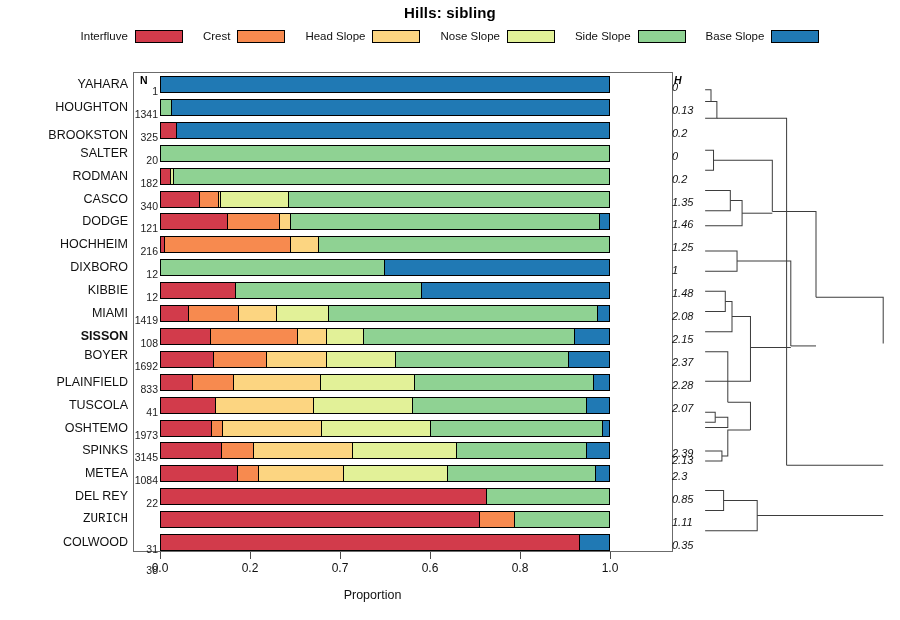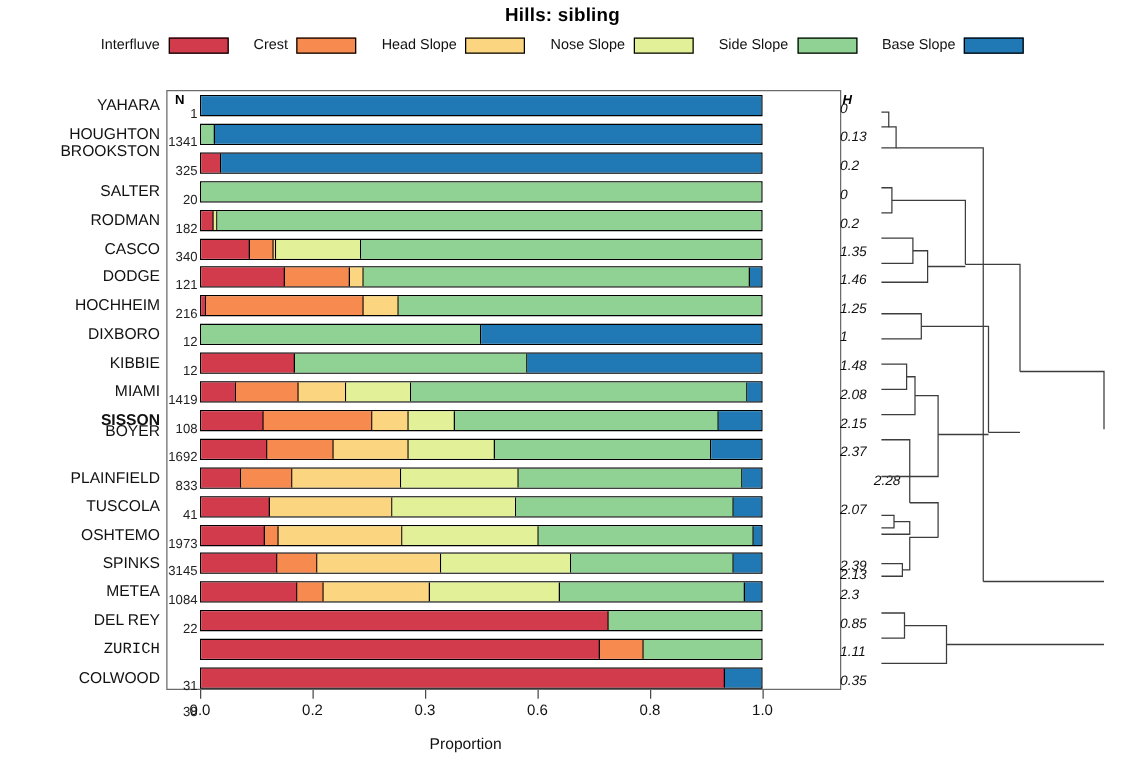--- a/index.html
+++ b/index.html
@@ -275,21 +275,21 @@
 
   <div id="labels-layer">
       <div class="col-head" style="left: 140px; top: 74px;">N</div>
       <div class="col-head ital" style="left: 674px; top: 74px;">H</div>
       <div class="soil-label" style="left: 0px; width: 128px; top: 77px;">YAHARA</div>
       <div class="n-value" style="left: 128px; top: 85px;">1</div>
       <div class="h-value" style="left: 672px; top: 81px;">0</div>
       <div class="soil-label" style="left: 0px; width: 128px; top: 99.9px;">HOUGHTON</div>
       <div class="n-value" style="left: 128px; top: 107.9px;">1341</div>
       <div class="h-value" style="left: 672px; top: 103.9px;">0.13</div>
-      <div class="soil-label" style="left: 0px; width: 128px; top: 114px;">BROOKSTON</div>
+      <div class="soil-label" style="left: 0px; width: 128px; top: 128px;">BROOKSTON</div>
       <div class="n-value" style="left: 128px; top: 130.8px;">325</div>
       <div class="h-value" style="left: 672px; top: 126.8px;">0.2</div>
       <div class="soil-label" style="left: 0px; width: 128px; top: 145.7px;">SALTER</div>
       <div class="n-value" style="left: 128px; top: 153.7px;">20</div>
       <div class="h-value" style="left: 672px; top: 149.7px;">0</div>
       <div class="soil-label" style="left: 0px; width: 128px; top: 168.6px;">RODMAN</div>
       <div class="n-value" style="left: 128px; top: 176.6px;">182</div>
       <div class="h-value" style="left: 672px; top: 172.6px;">0.2</div>
       <div class="soil-label" style="left: 0px; width: 128px; top: 191.5px;">CASCO</div>
       <div class="n-value" style="left: 128px; top: 199.5px;">340</div>
@@ -305,26 +305,26 @@
       <div class="h-value" style="left: 672px; top: 264.2px;">1</div>
       <div class="soil-label" style="left: 0px; width: 128px; top: 283.1px;">KIBBIE</div>
       <div class="n-value" style="left: 128px; top: 291.1px;">12</div>
       <div class="h-value" style="left: 672px; top: 287.1px;">1.48</div>
       <div class="soil-label" style="left: 0px; width: 128px; top: 306px;">MIAMI</div>
       <div class="n-value" style="left: 128px; top: 314px;">1419</div>
       <div class="h-value" style="left: 672px; top: 310px;">2.08</div>
       <div class="soil-label bold" style="left: 0px; width: 128px; top: 328.9px;">SISSON</div>
       <div class="n-value" style="left: 128px; top: 336.9px;">108</div>
       <div class="h-value" style="left: 672px; top: 332.9px;">2.15</div>
-      <div class="soil-label" style="left: 0px; width: 128px; top: 338px;">BOYER</div>
+      <div class="soil-label" style="left: 0px; width: 128px; top: 348px;">BOYER</div>
       <div class="n-value" style="left: 128px; top: 359.8px;">1692</div>
       <div class="h-value" style="left: 672px; top: 355.8px;">2.37</div>
       <div class="soil-label" style="left: 0px; width: 128px; top: 374.7px;">PLAINFIELD</div>
       <div class="n-value" style="left: 128px; top: 382.7px;">833</div>
-      <div class="h-value" style="left: 699px; top: 378.7px;">2.28</div>
+      <div class="h-value" style="left: 672px; top: 378.7px;">2.28</div>
       <div class="soil-label" style="left: 0px; width: 128px; top: 397.6px;">TUSCOLA</div>
       <div class="n-value" style="left: 128px; top: 405.6px;">41</div>
       <div class="h-value" style="left: 672px; top: 401.6px;">2.07</div>
       <div class="soil-label" style="left: 0px; width: 128px; top: 420.5px;">OSHTEMO</div>
       <div class="n-value" style="left: 128px; top: 428.5px;">1973</div>
       <div class="h-value" style="left: 672px; top: 424.5px; margin-top: 29px;">2.13</div>
       <div class="soil-label" style="left: 0px; width: 128px; top: 443.4px;">SPINKS</div>
       <div class="n-value" style="left: 128px; top: 451.4px;">3145</div>
       <div class="h-value" style="left: 672px; top: 447.4px;">2.39</div>
       <div class="soil-label" style="left: 0px; width: 128px; top: 466.3px;">METEA</div>
@@ -340,21 +340,21 @@
       <div class="n-value" style="left: 128px; top: 543px;">31</div>
       <div class="h-value" style="left: 672px; top: 539px;">0.35</div>
     </div>
 
   <div id="axis-layer">
       <div class="tick" style="left: 160px;"></div>
       <div class="tick-label" style="left: 160px;">0.0</div>
       <div class="tick" style="left: 250px;"></div>
       <div class="tick-label" style="left: 250px;">0.2</div>
       <div class="tick" style="left: 340px;"></div>
-      <div class="tick-label" style="left: 340px;">0.3</div>
+      <div class="tick-label" style="left: 340px;">0.7</div>
       <div class="tick" style="left: 430px;"></div>
       <div class="tick-label" style="left: 430px;">0.6</div>
       <div class="tick" style="left: 520px;"></div>
       <div class="tick-label" style="left: 520px;">0.8</div>
       <div class="tick" style="left: 610px;"></div>
       <div class="tick-label" style="left: 610px;">1.0</div>
     </div>
 
   <div class="axis-title">Proportion</div>
 

